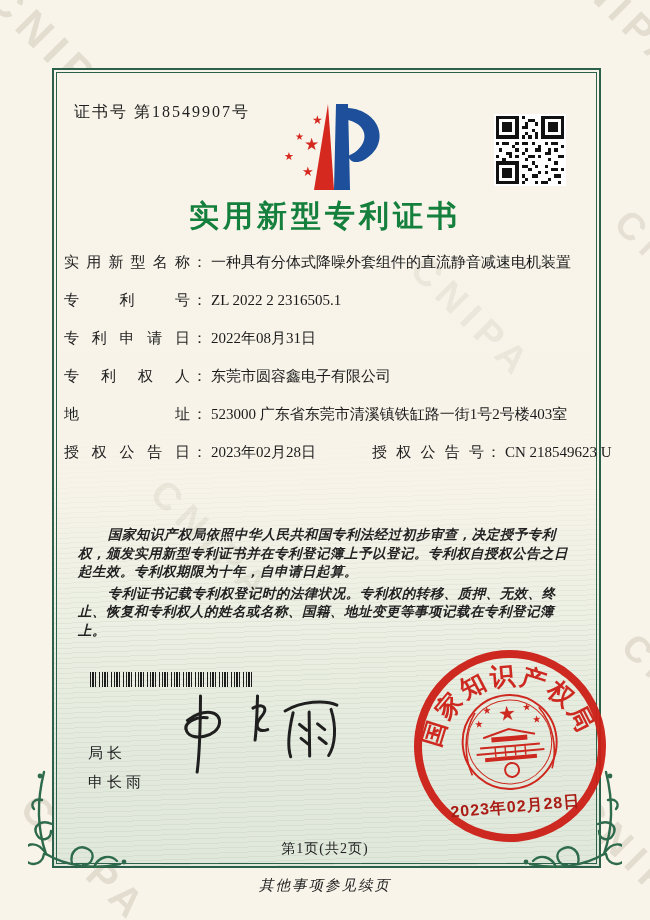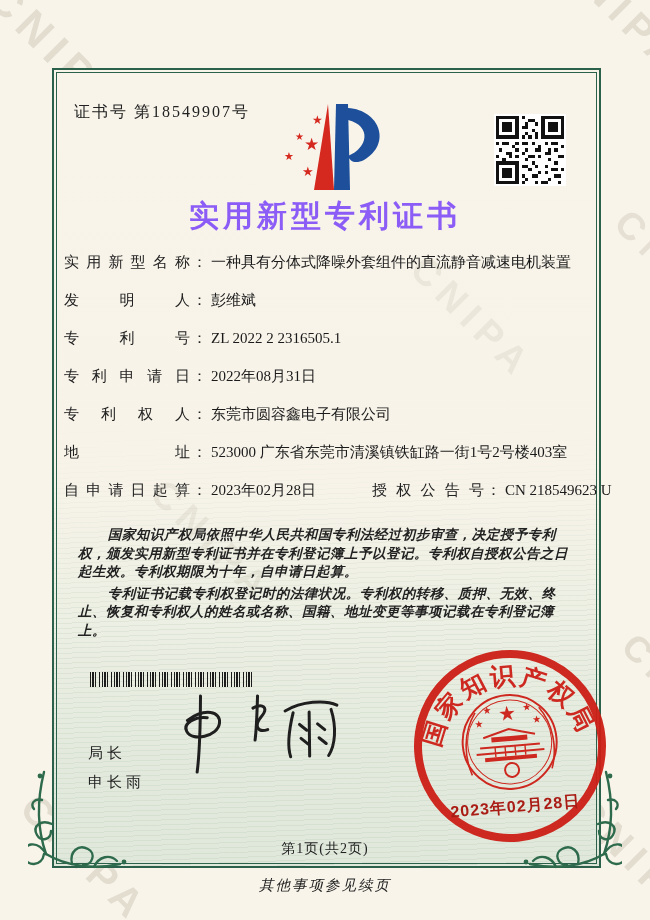--- a/index.html
+++ b/index.html
@@ -44,21 +44,21 @@
     -webkit-mask-image:linear-gradient(180deg,transparent,#000 45%);
             mask-image:linear-gradient(180deg,transparent,#000 45%);
   }
   
   .cert-no{position:absolute;left:74px;top:102px;z-index:4;font-size:16px;letter-spacing:2px;color:#222;}
   .logo{position:absolute;left:268px;top:98px;width:128px;height:98px;z-index:4;}
   .qr{position:absolute;left:494px;top:114px;width:72px;height:72px;z-index:4;background:#fff;padding:2px;box-sizing:border-box;}
   .title{
     position:absolute;left:0;top:196px;width:650px;text-align:center;z-index:4;
     font-family:"Liberation Sans","DejaVu Sans",sans-serif;
-    font-size:30px;font-weight:bold;letter-spacing:4px;color:#8b5cf6;
+    font-size:30px;font-weight:bold;letter-spacing:4px;color:#15803d;
   }
   
   .rows{position:absolute;left:64px;top:252px;width:505px;z-index:4;font-size:15px;}
   .frow{position:relative;height:38px;line-height:20px;white-space:nowrap;}
   .flabel{display:inline-block;width:126px;text-align:justify;text-align-last:justify;vertical-align:top;color:#222;}
   .fcolon{display:inline-block;margin:0 4px 0 2px;color:#222;}
   .fvalue{color:#1a1a1a;}
   .grant-right{position:absolute;left:282px;top:0;white-space:nowrap;}
   .flabel.narrow{width:112px;margin-left:26px;}
   
@@ -194,36 +194,33 @@
     </g>
   </svg>
 
   <div class="title">实用新型专利证书</div>
 
   <div class="rows">
     <div class="frow">
       <span class="flabel">实用新型名称</span><span class="fcolon">：</span><span class="fvalue">一种具有分体式降噪外套组件的直流静音减速电机装置</span>
     </div>
     <div class="frow">
-      <span class="flabel">发明人</span><span class="fcolon">：</span><span class="fvalue">彭维斌</span>
-    </div>
-    <div class="frow">
       <span class="flabel">专利号</span><span class="fcolon">：</span><span class="fvalue">ZL 2022 2 2316505.1</span>
     </div>
     <div class="frow">
       <span class="flabel">专利申请日</span><span class="fcolon">：</span><span class="fvalue">2022年08月31日</span>
     </div>
     <div class="frow">
       <span class="flabel">专利权人</span><span class="fcolon">：</span><span class="fvalue">东莞市圆容鑫电子有限公司</span>
     </div>
     <div class="frow">
       <span class="flabel">地址</span><span class="fcolon">：</span><span class="fvalue">523000 广东省东莞市清溪镇铁缸路一街1号2号楼403室</span>
     </div>
     <div class="frow">
-      <span class="flabel">自申请日起算</span><span class="fcolon">：</span><span class="fvalue">2023年02月28日</span>
+      <span class="flabel">授权公告日</span><span class="fcolon">：</span><span class="fvalue">2023年02月28日</span>
       <span class="grant-right">
         <span class="flabel narrow">授权公告号</span><span class="fcolon">：</span><span class="fvalue">CN 218549623 U</span>
       </span>
     </div>
   </div>
 
   <div class="bodytext">
     <p>国家知识产权局依照中华人民共和国专利法经过初步审查，决定授予专利权，颁发实用新型专利证书并在专利登记簿上予以登记。专利权自授权公告之日起生效。专利权期限为十年，自申请日起算。</p>
     <p>专利证书记载专利权登记时的法律状况。专利权的转移、质押、无效、终止、恢复和专利权人的姓名或名称、国籍、地址变更等事项记载在专利登记簿上。</p>
   </div>

